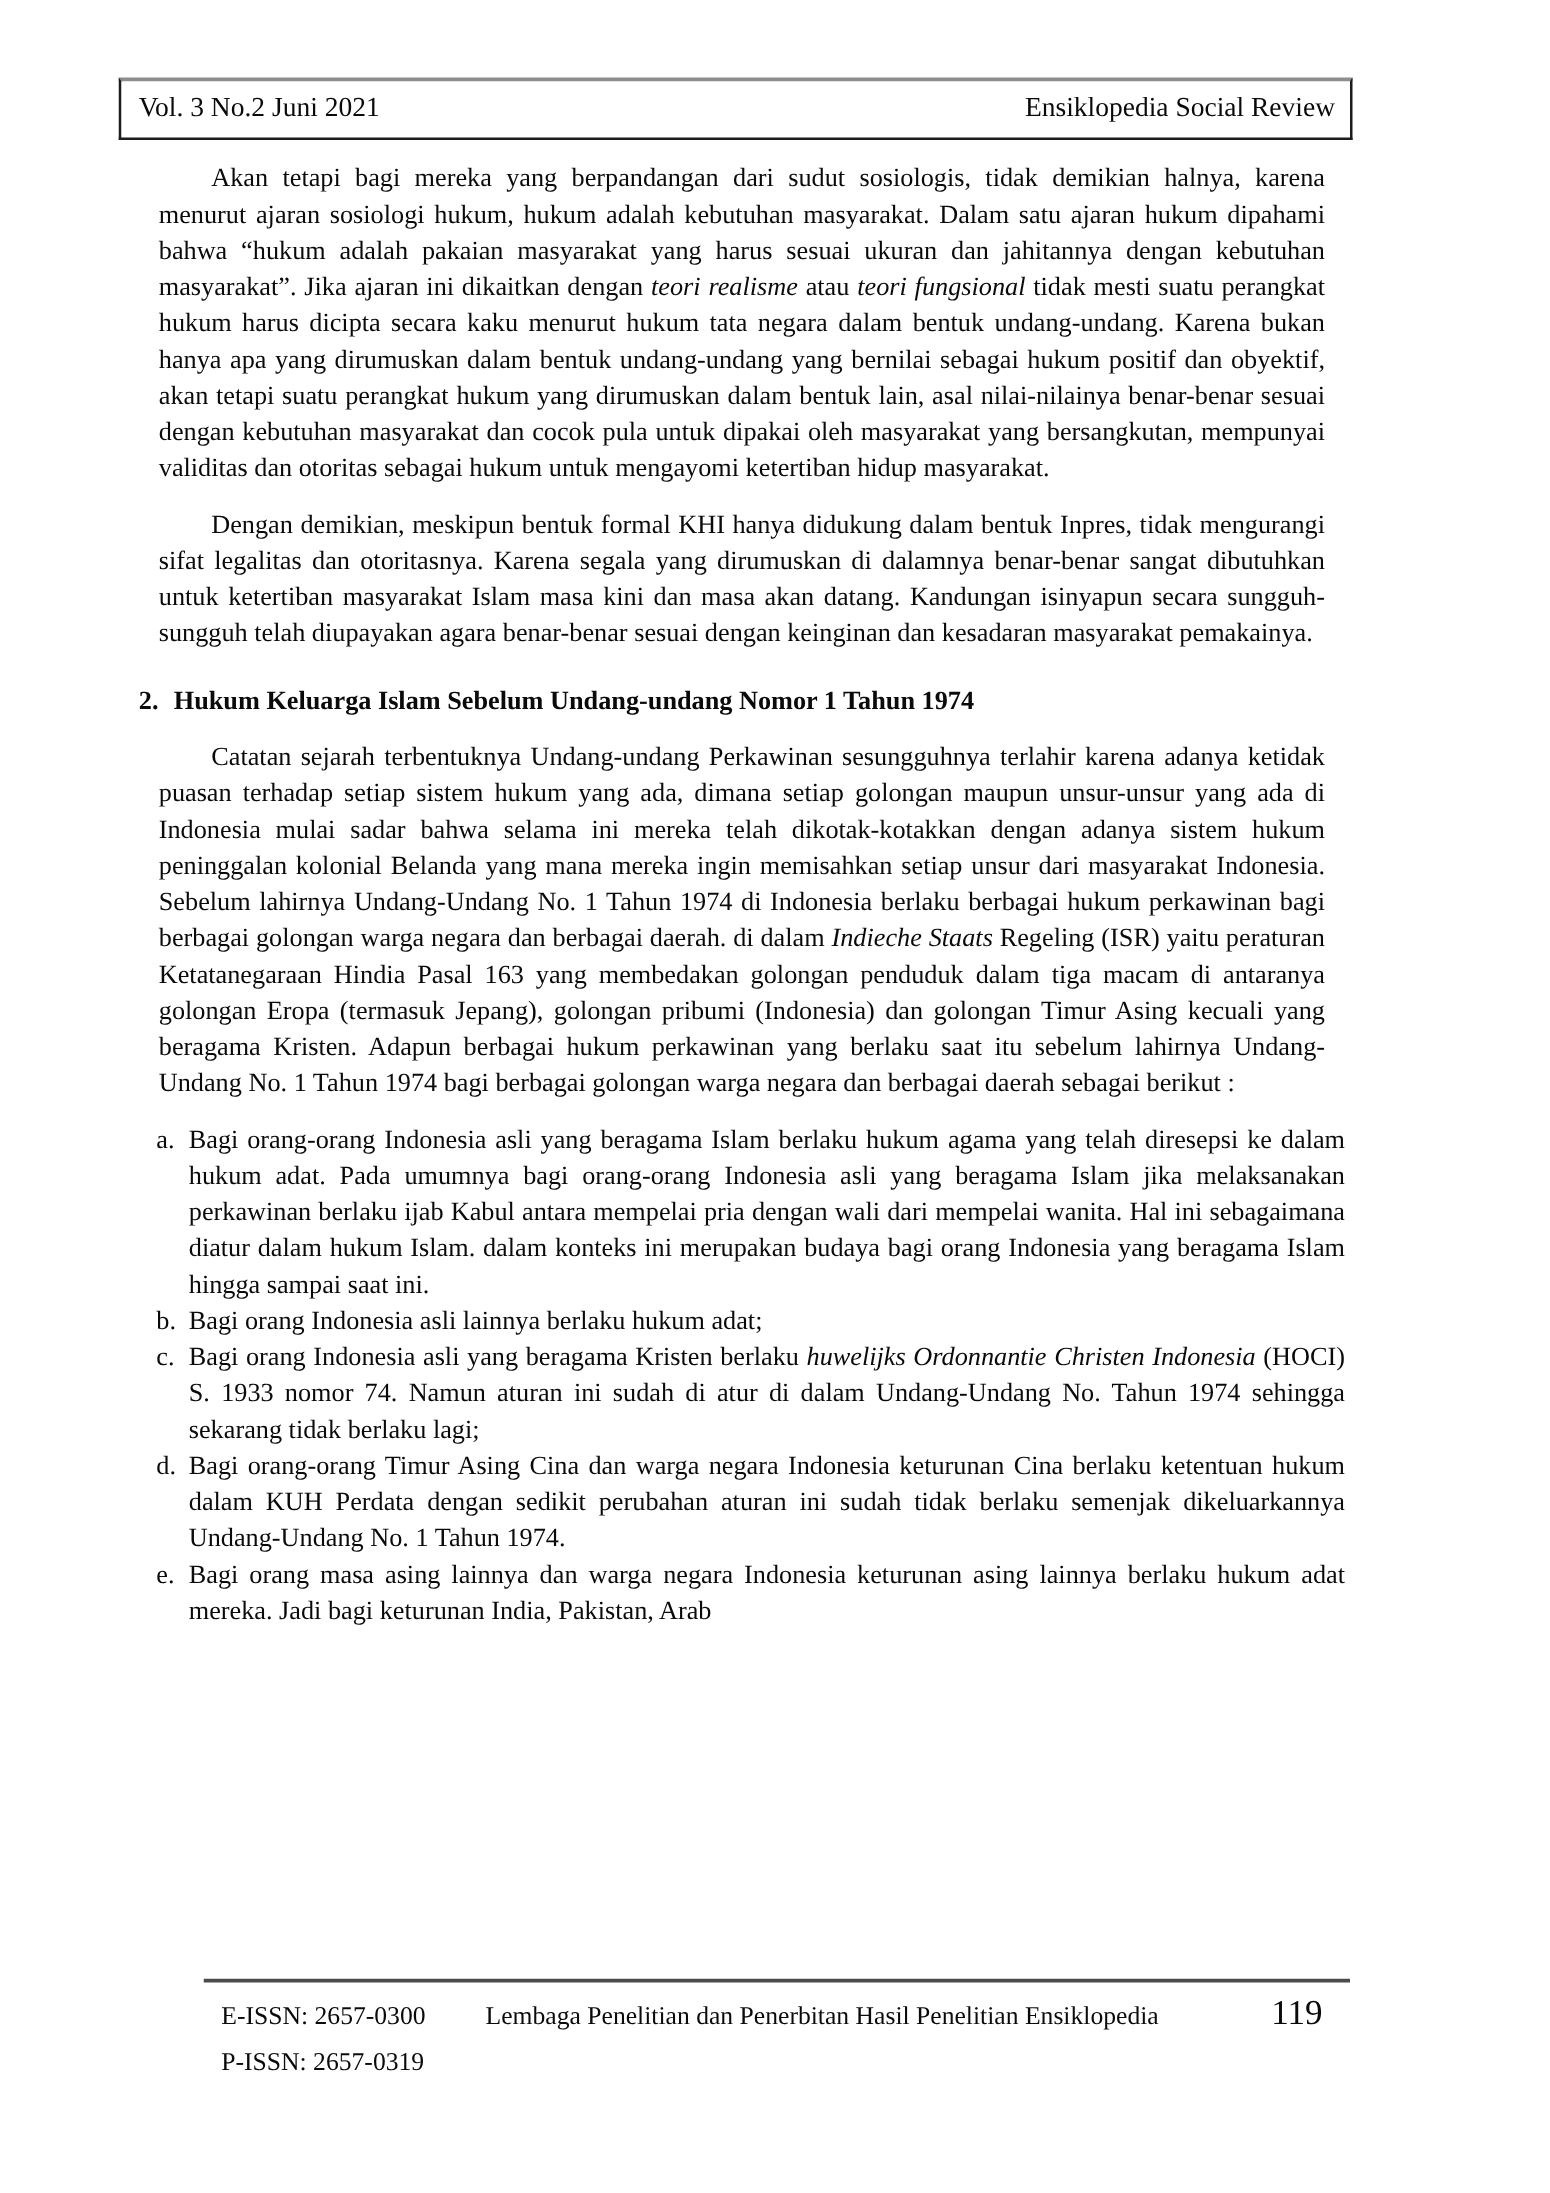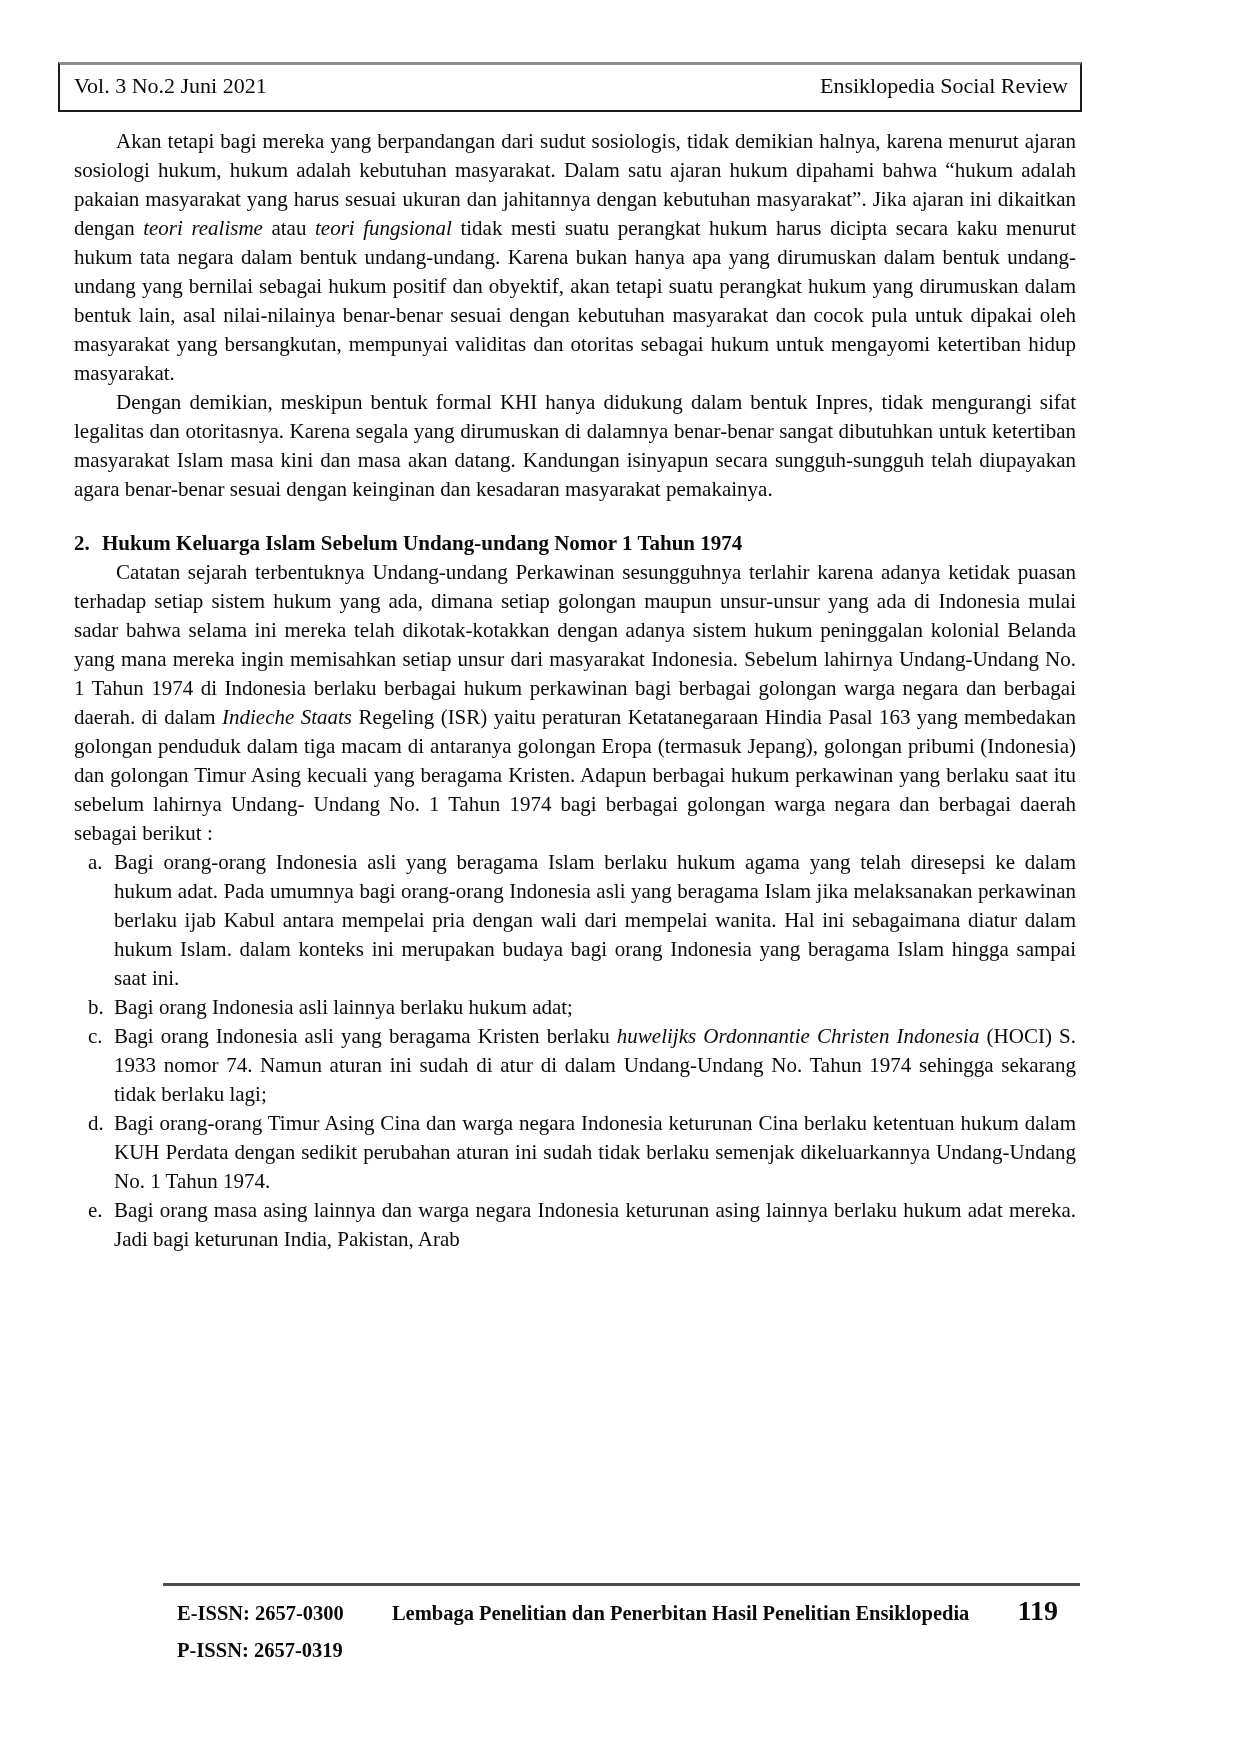--- a/index.html
+++ b/index.html
@@ -8,21 +8,21 @@
     background: #ffffff;
   }
   .page {
     position: relative;
     width: 1240px;
     height: 1754px;
     background: #ffffff;
     color: #0a0a0a;
     font-family: "Liberation Serif", "DejaVu Serif", serif;
     box-sizing: border-box;
-    padding: 62px 164px 0 74px;
+    padding: 62px 164px 0 111px;
     overflow: hidden;
   }
   
   .header-box {
     box-sizing: border-box;
     margin: 0 -6px 0 -16px;
     border: 2px solid #1c1c1c;
     border-top: 3px solid #8d8d8d;
     padding: 5px 12px 9px 14px;
     font-size: 22px;
@@ -33,21 +33,21 @@
     justify-content: space-between;
   }
   
   .content {
     margin-top: 15px;
     font-size: 21px;
     line-height: 29px;
     text-align: justify;
   }
   p.para {
-    margin: 0;
+    margin: 16px;
     text-indent: 42px;
     font-family: Liberation Serif, serif;
   }
   .it { font-style: italic; }
   .heading {
     display: flex;
     font-weight: bold;
     margin-top: 25px;
   }
   .h-num {
@@ -71,21 +71,20 @@
   
   .footer {
     position: absolute;
     left: 163px;
     right: 160px;
     top: 1583px;
     border-top: 3px solid #4c4c4c;
     padding-top: 6px;
     font-size: 20.5px;
     line-height: 37px;
-    font-weight: bold;
   }
   .footer-row-1 {
     display: flex;
     align-items: baseline;
   }
   .footer-eissn { margin-left: 14px; }
   .footer-publisher { margin-left: 48px; }
   .footer-page {
     margin-left: auto;
     margin-right: 22px;

